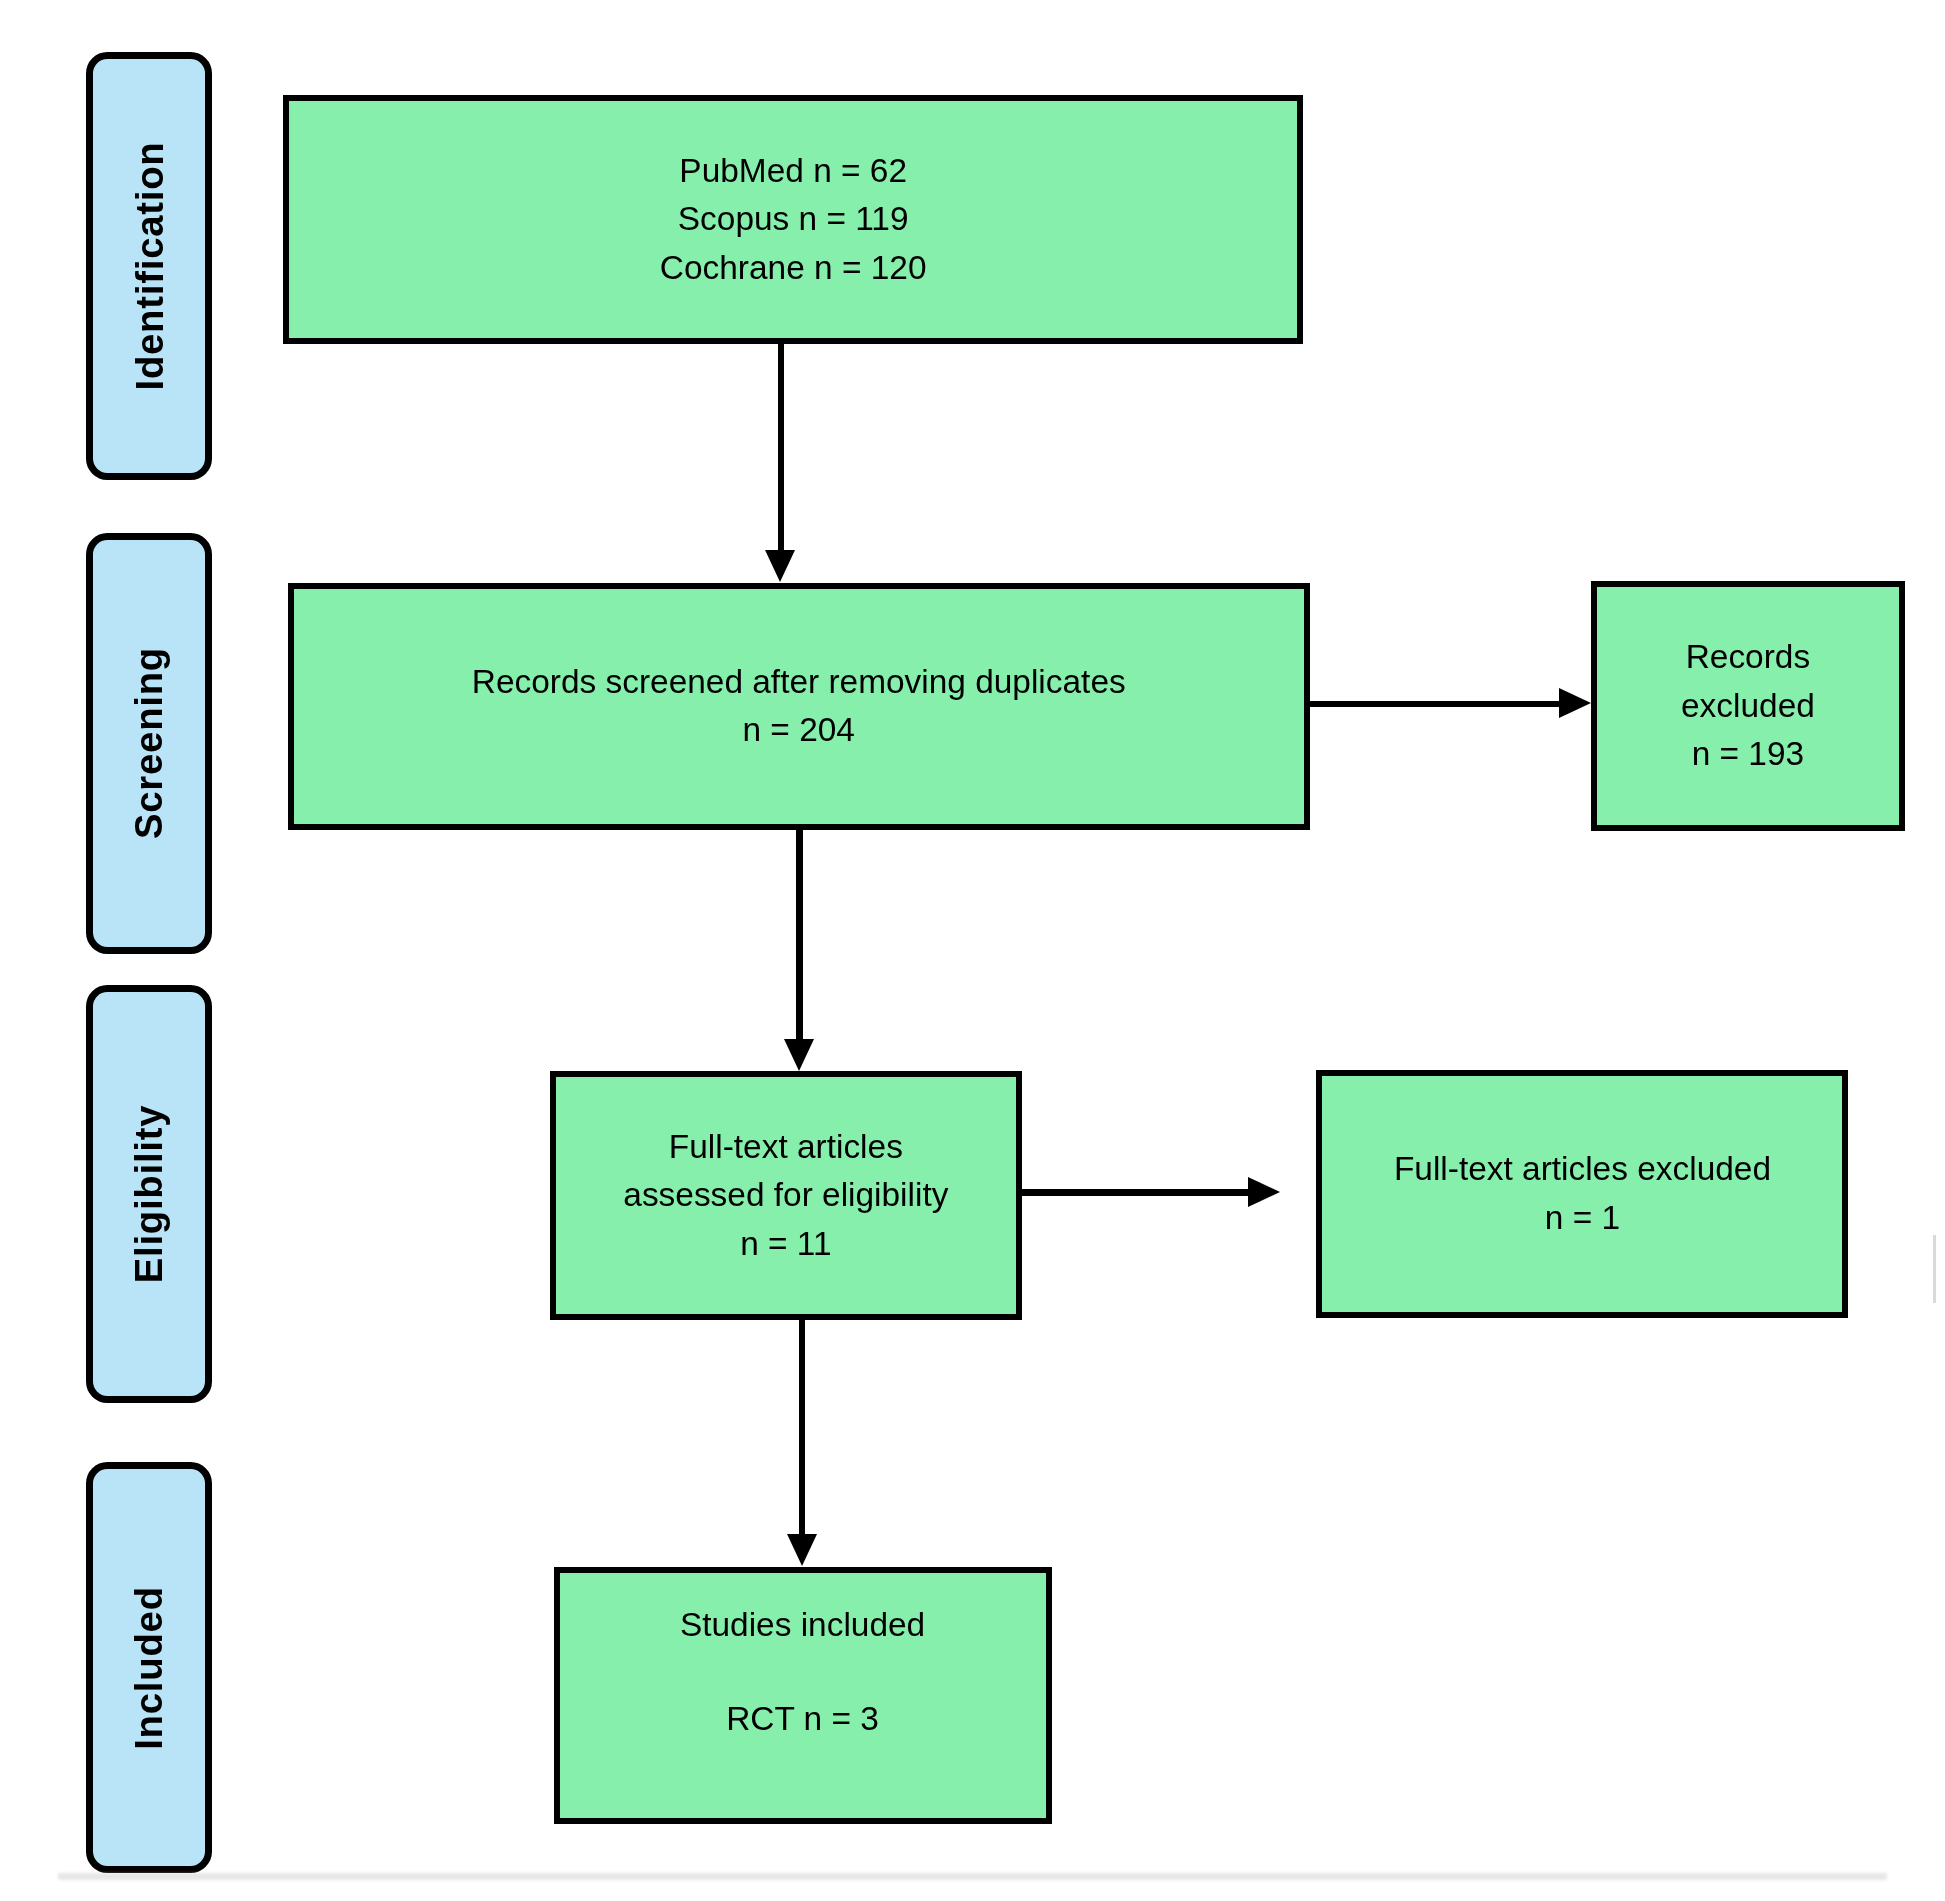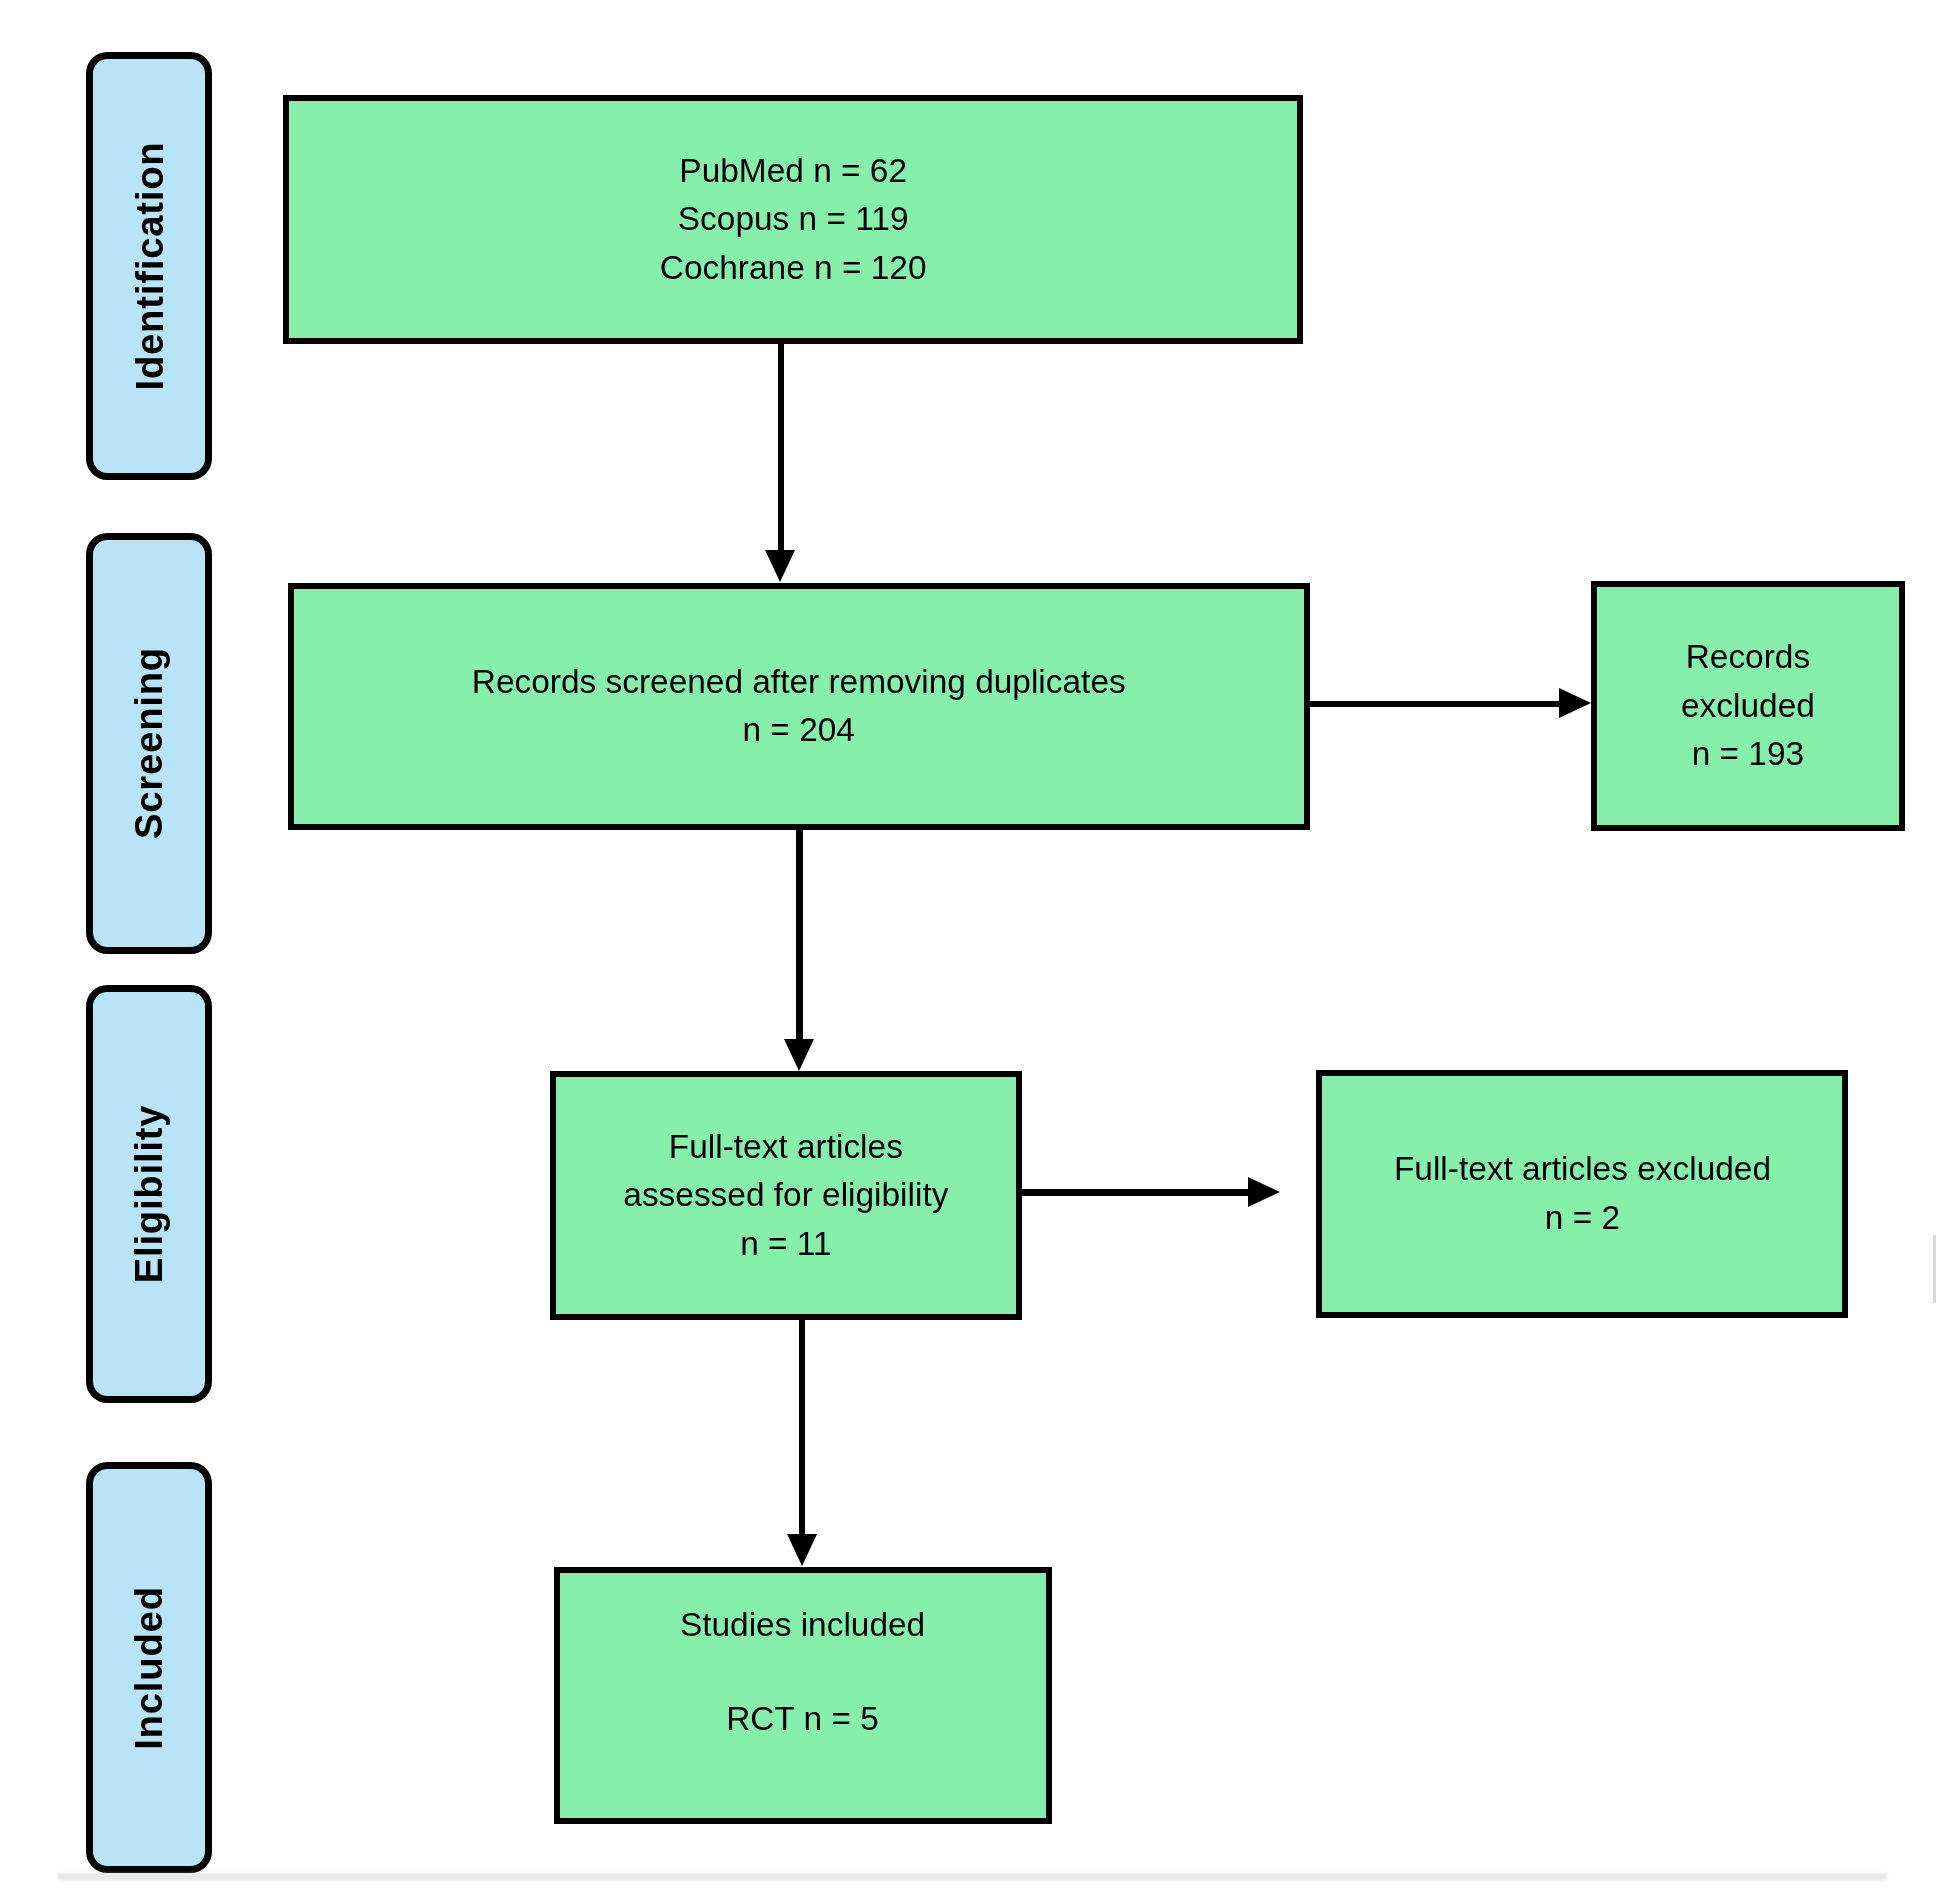--- a/index.html
+++ b/index.html
@@ -157,28 +157,28 @@
     <div class="line">Full-text articles</div>
     <div class="line">assessed for eligibility</div>
     <div class="line">n = 11</div>
   </div>
 
   <div class="hline" style="left:52.524vw; top:61.153vw; width:11.672vw;"></div>
   <div class="tri-right" style="left:64.16vw; top:60.509vw;"></div>
 
   <div class="box" style="left:65.987vw; top:55.03vw; width:27.354vw; height:12.71vw;margin-left:33px;">
     <div class="line">Full-text articles excluded</div>
-    <div class="line">n = 2</div>
+    <div class="line">n = 1</div>
   </div>
 
   <div class="vline" style="left:41.085vw; top:67.848vw; height:11.099vw;"></div>
   <div class="tri-down" style="left:40.458vw; top:78.876vw;"></div>
 
   <div class="box box-included" style="left:28.464vw; top:80.558vw; width:25.6vw; height:13.247vw;">
     <div class="line">Studies included</div>
-    <div class="line">RCT n = 5</div>
+    <div class="line">RCT n = 3</div>
   </div>
 
   <div class="artifact-bottom"></div>
   <div class="artifact-right"></div>
 
 </div>
 
 
 </body></html>

